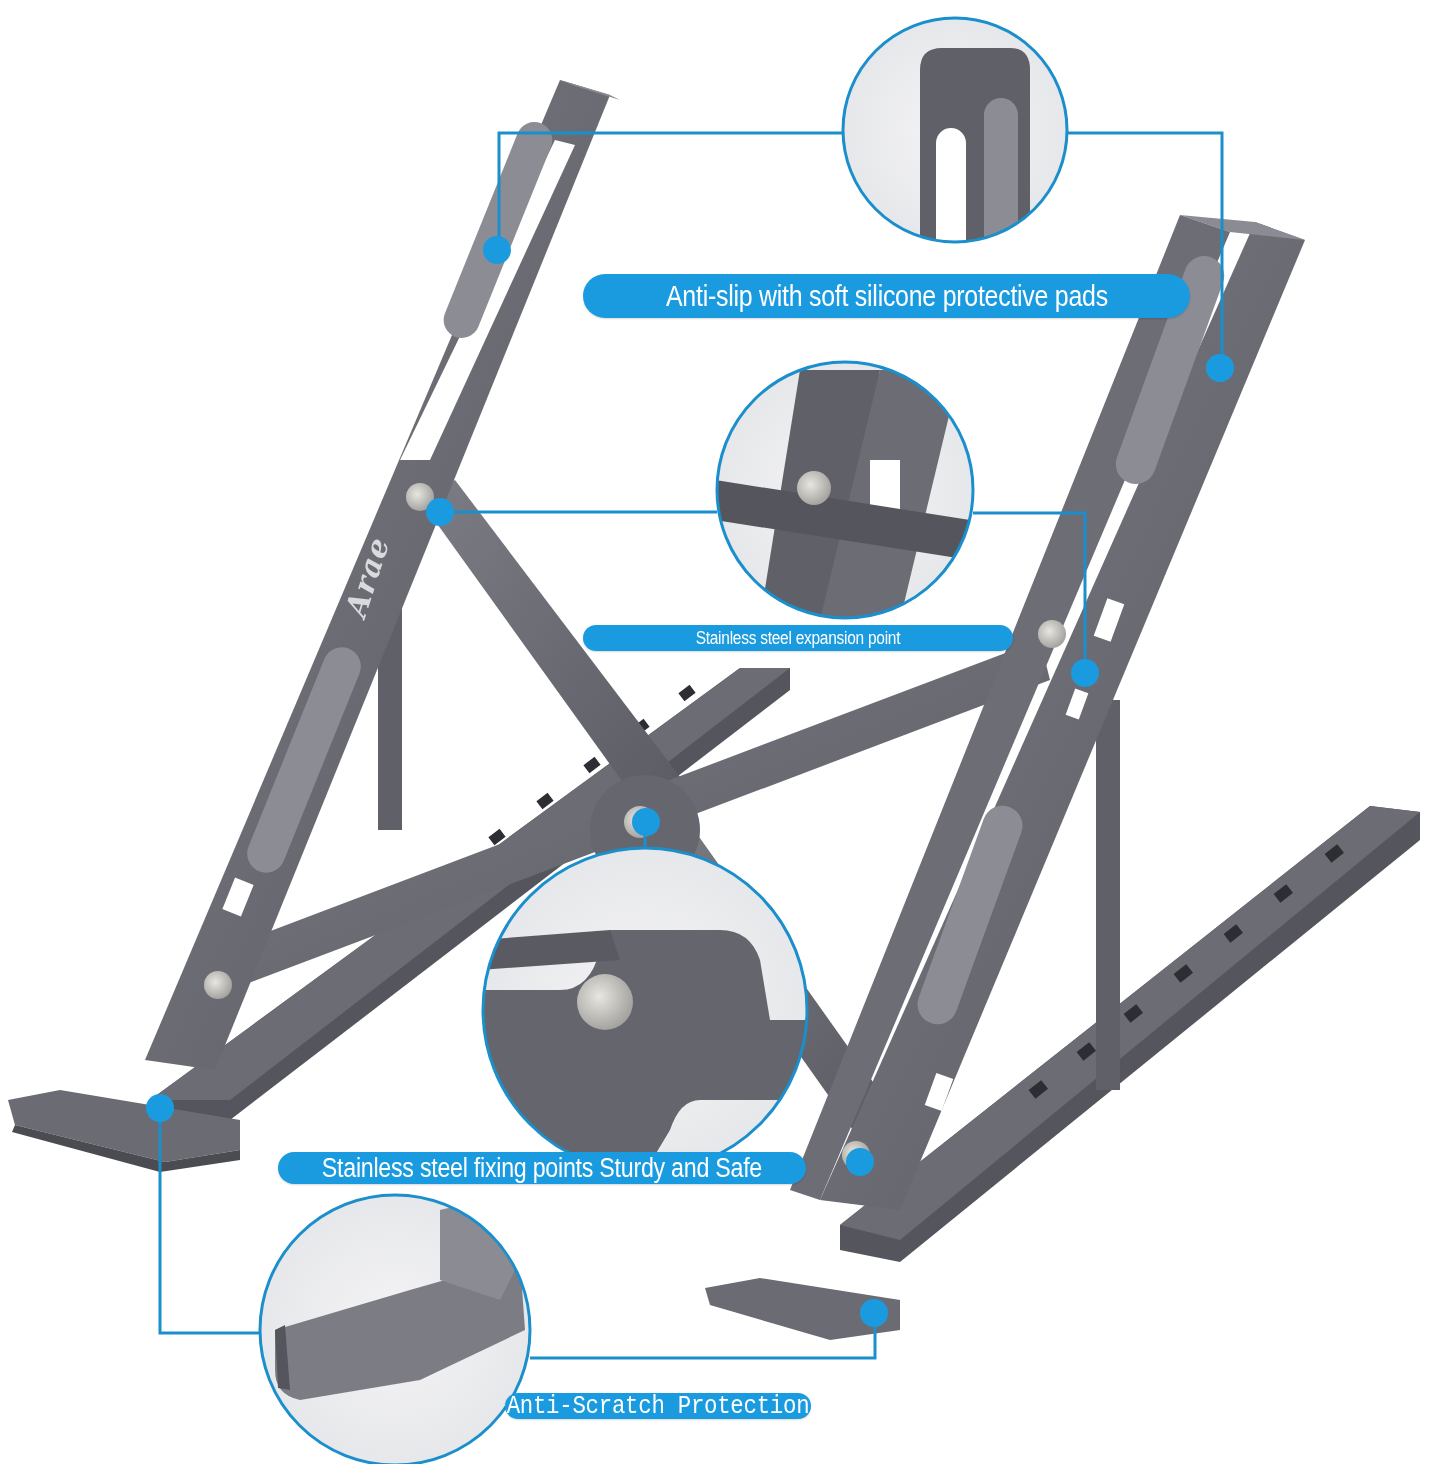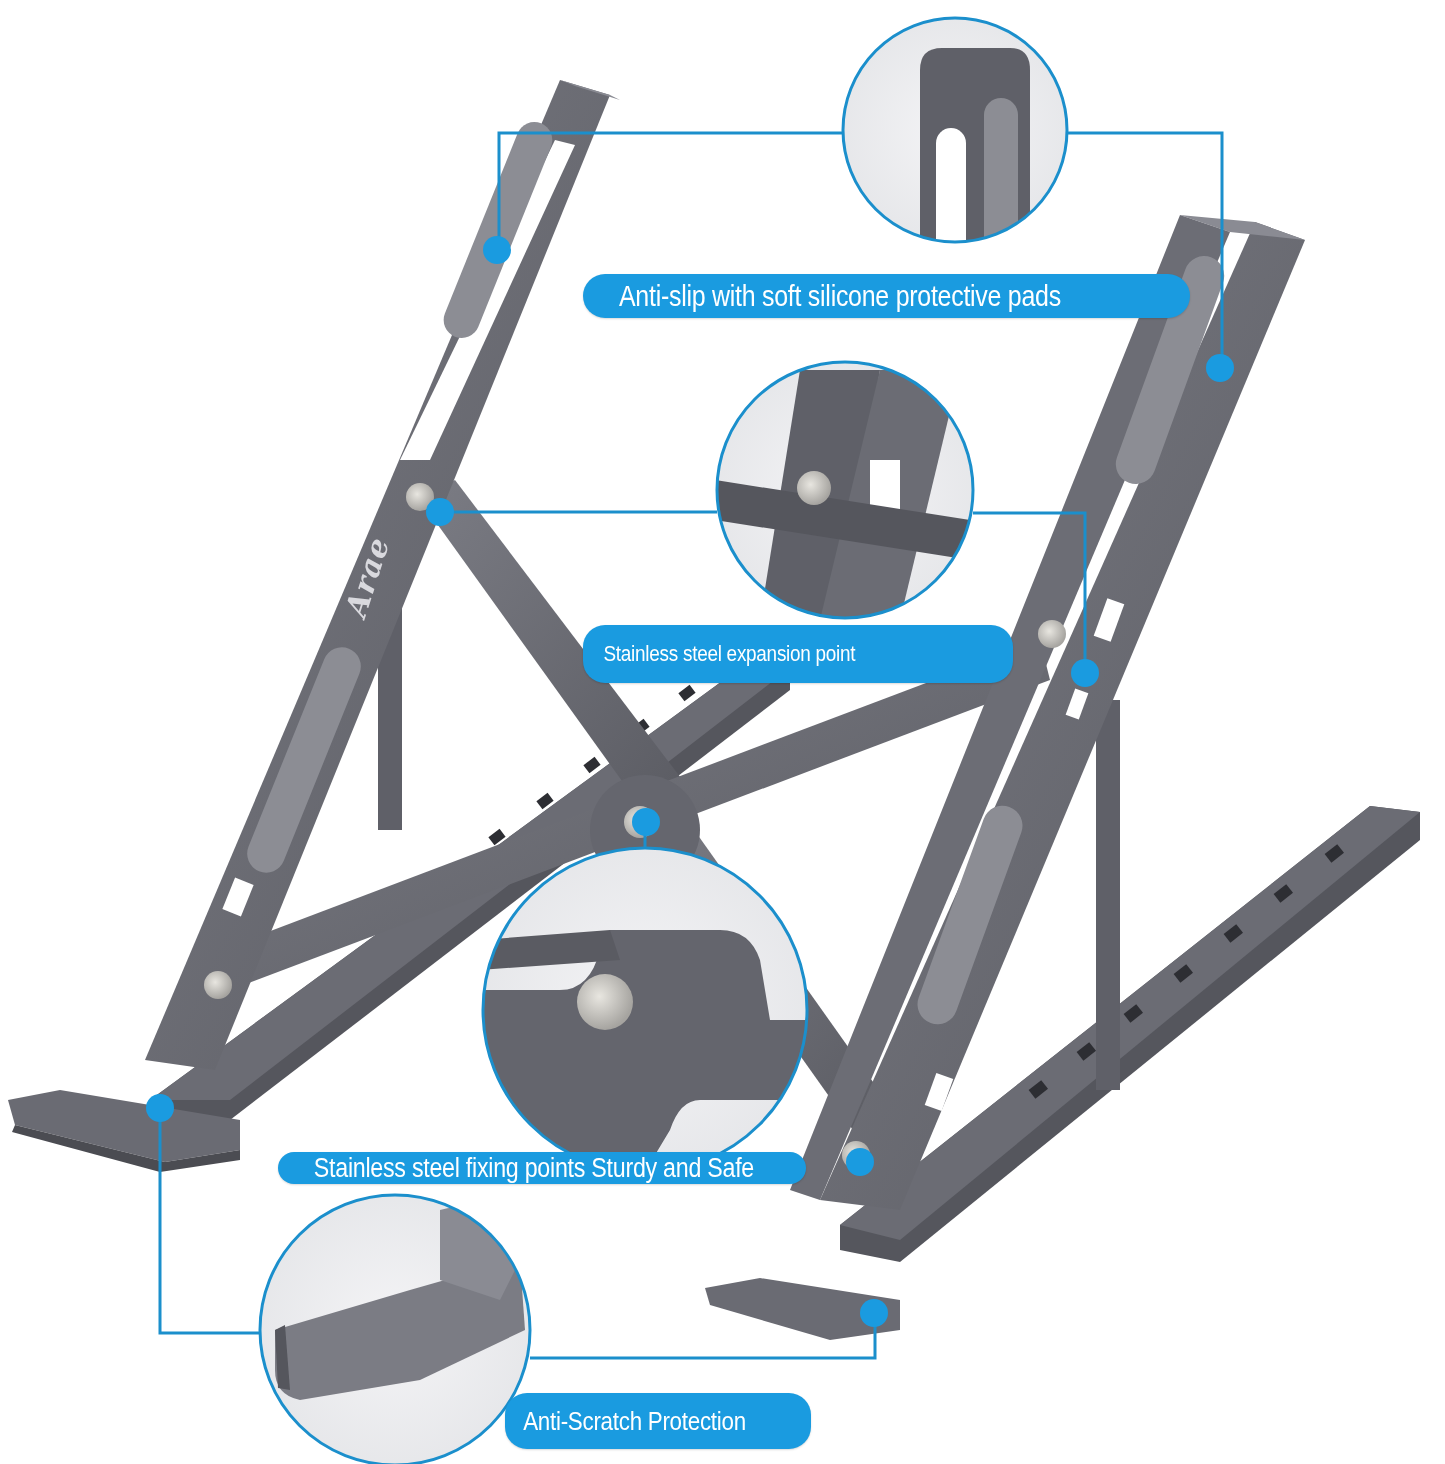--- a/index.html
+++ b/index.html
@@ -1,21 +1,21 @@
 <!DOCTYPE html>
 <html><head>
 <meta charset="utf-8">
 <style>
   html, body { margin: 0; padding: 0; background: #ffffff; }
   body { width: 1445px; height: 1464px; position: relative; overflow: hidden;
          font-family: "Liberation Sans", "DejaVu Sans", sans-serif; }
   #stage { position: absolute; left: 0; top: 0; width: 1445px; height: 1464px; }
   .pill {
     position: absolute; background: #1a9be0; color: #ffffff;
-    border-radius: 22px; display: flex; align-items: center; justify-content: flex-start;
+    border-radius: 22px; display: flex; align-items: center; justify-content: center;
     font-family: "Liberation Sans", sans-serif; font-stretch: condensed;
     letter-spacing: -0.3px; white-space: nowrap;
     box-shadow: 0 1px 2px rgba(0,0,0,0.15);
   }
   .pill span { display: inline-block; transform: scaleX(0.86); transform-origin: center; }
   .brand {
     position: absolute; left: 338px; top: 610px; transform: rotate(-72deg);
     transform-origin: left top; color: #d9d9de; font-family: "DejaVu Serif", serif;
     font-style: italic; font-weight: bold; font-size: 30px; letter-spacing: 1px;
   }
@@ -198,25 +198,25 @@
   </g>
 </svg>
 
 <div class="brand">Arae</div>
 
 
 <div class="pill" style="left:583px; top:274px; width:607px; height:44px; font-size:29px;">
   <span>Anti-slip with soft silicone protective pads</span>
 </div>
 
-<div class="pill" style="left:583px; top:625px; width:430px; height:58px; font-size:22px;">
+<div class="pill" style="left:583px; top:625px; width:430px; height:26px; font-size:18px;">
   <span>Stainless steel expansion point</span>
 </div>
 
 <div class="pill" style="left:278px; top:1152px; width:528px; height:32px; font-size:27px;">
   <span>Stainless steel fixing points Sturdy and Safe</span>
 </div>
 
-<div class="pill" style="left:505px; top:1393px; width:306px; height:56px; font-size:26px;">
+<div class="pill" style="left:505px; top:1393px; width:306px; height:26px; font-size:26px;font-family:Liberation Mono, monospace;">
   <span>Anti-Scratch Protection</span>
 </div>
 
 </div>
 
 </body></html>

